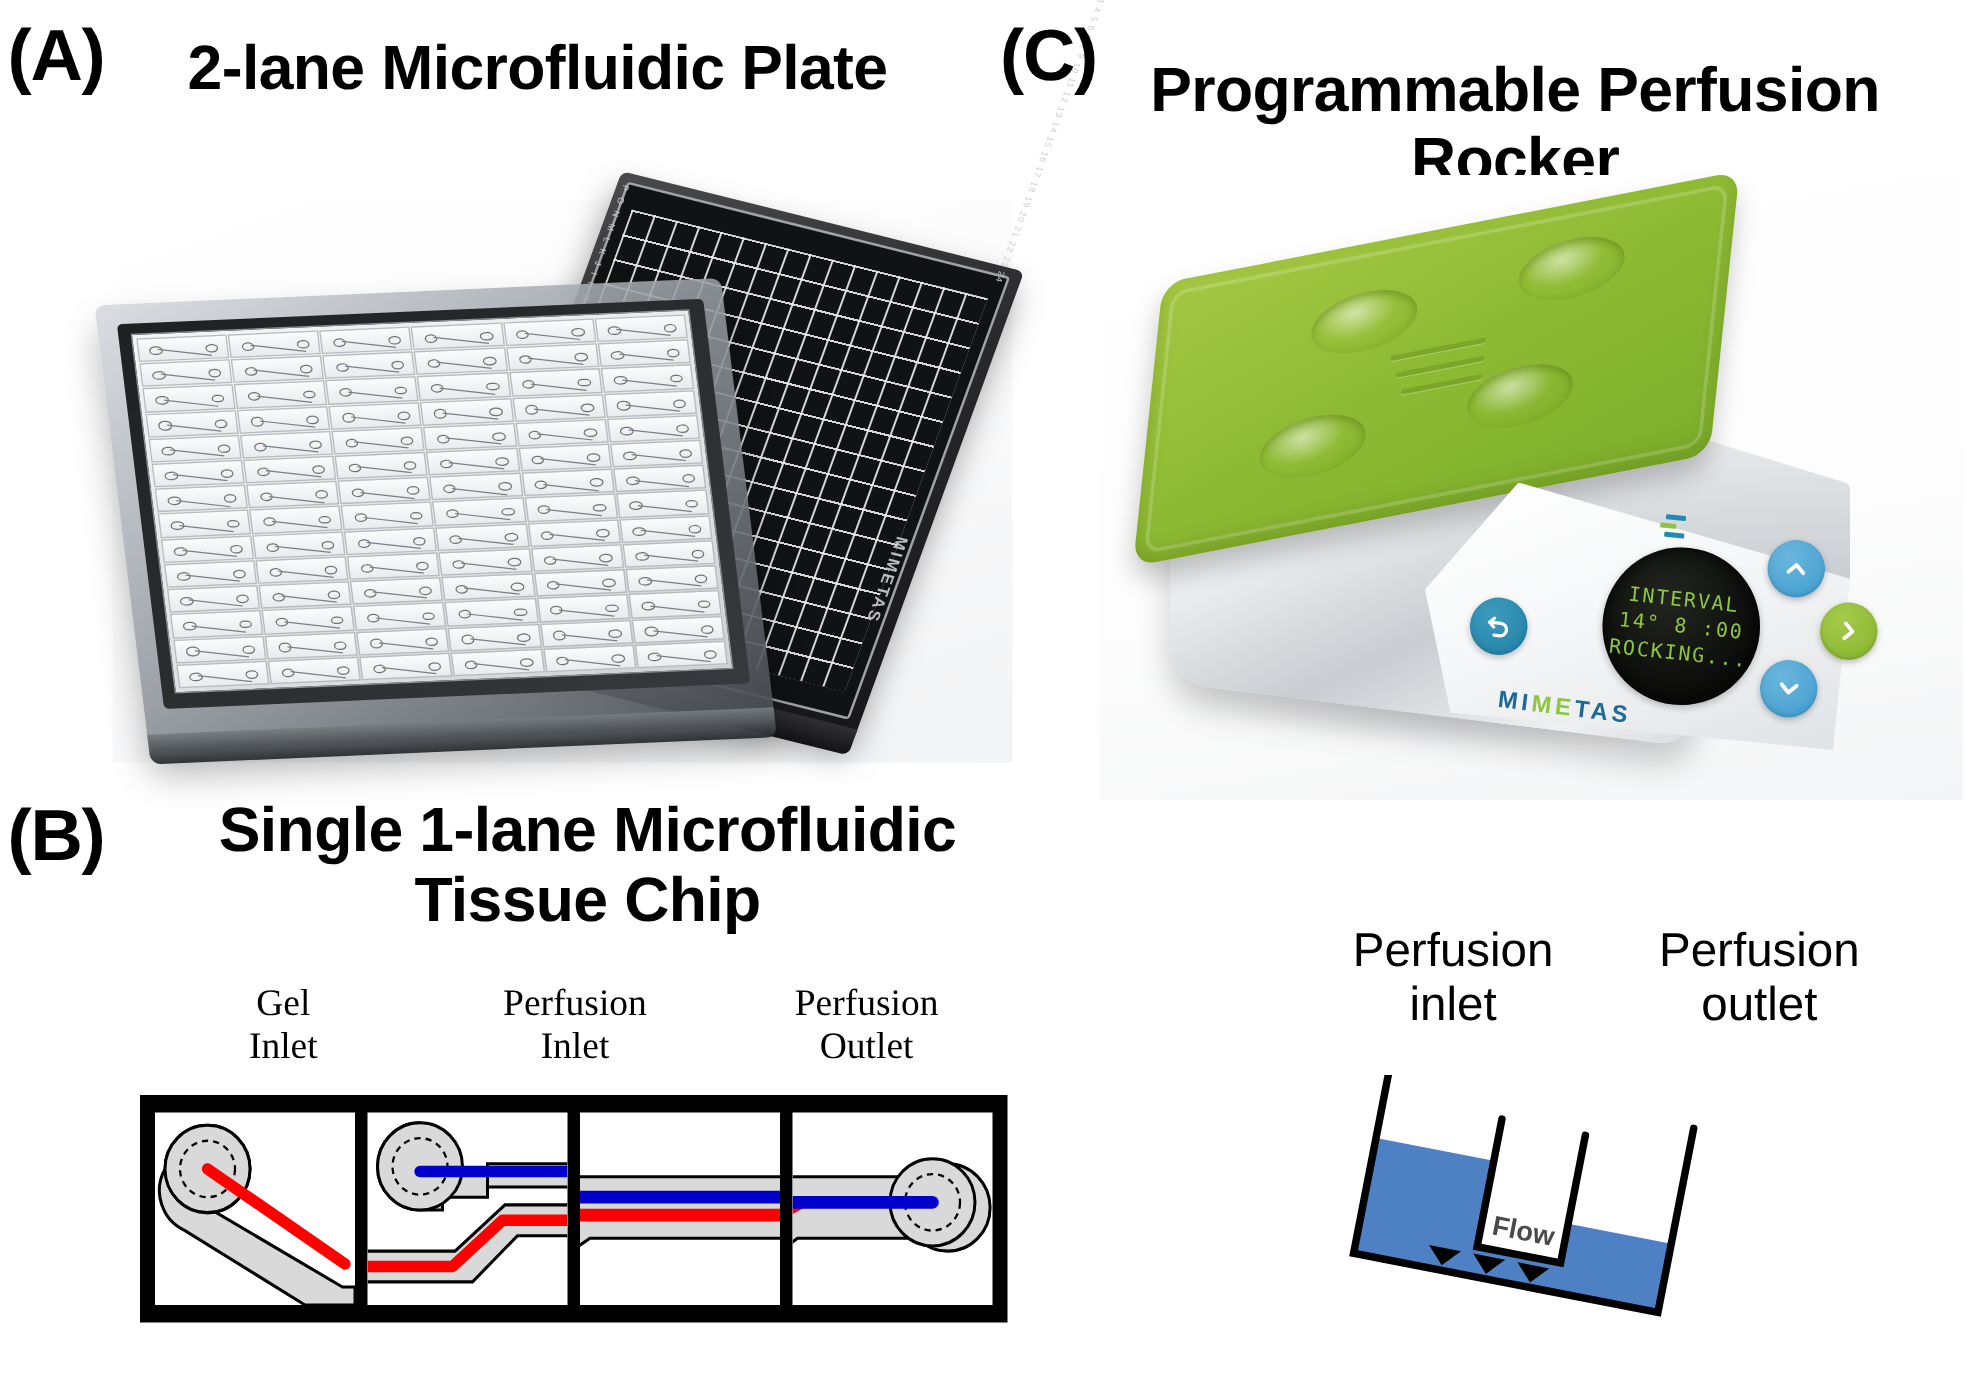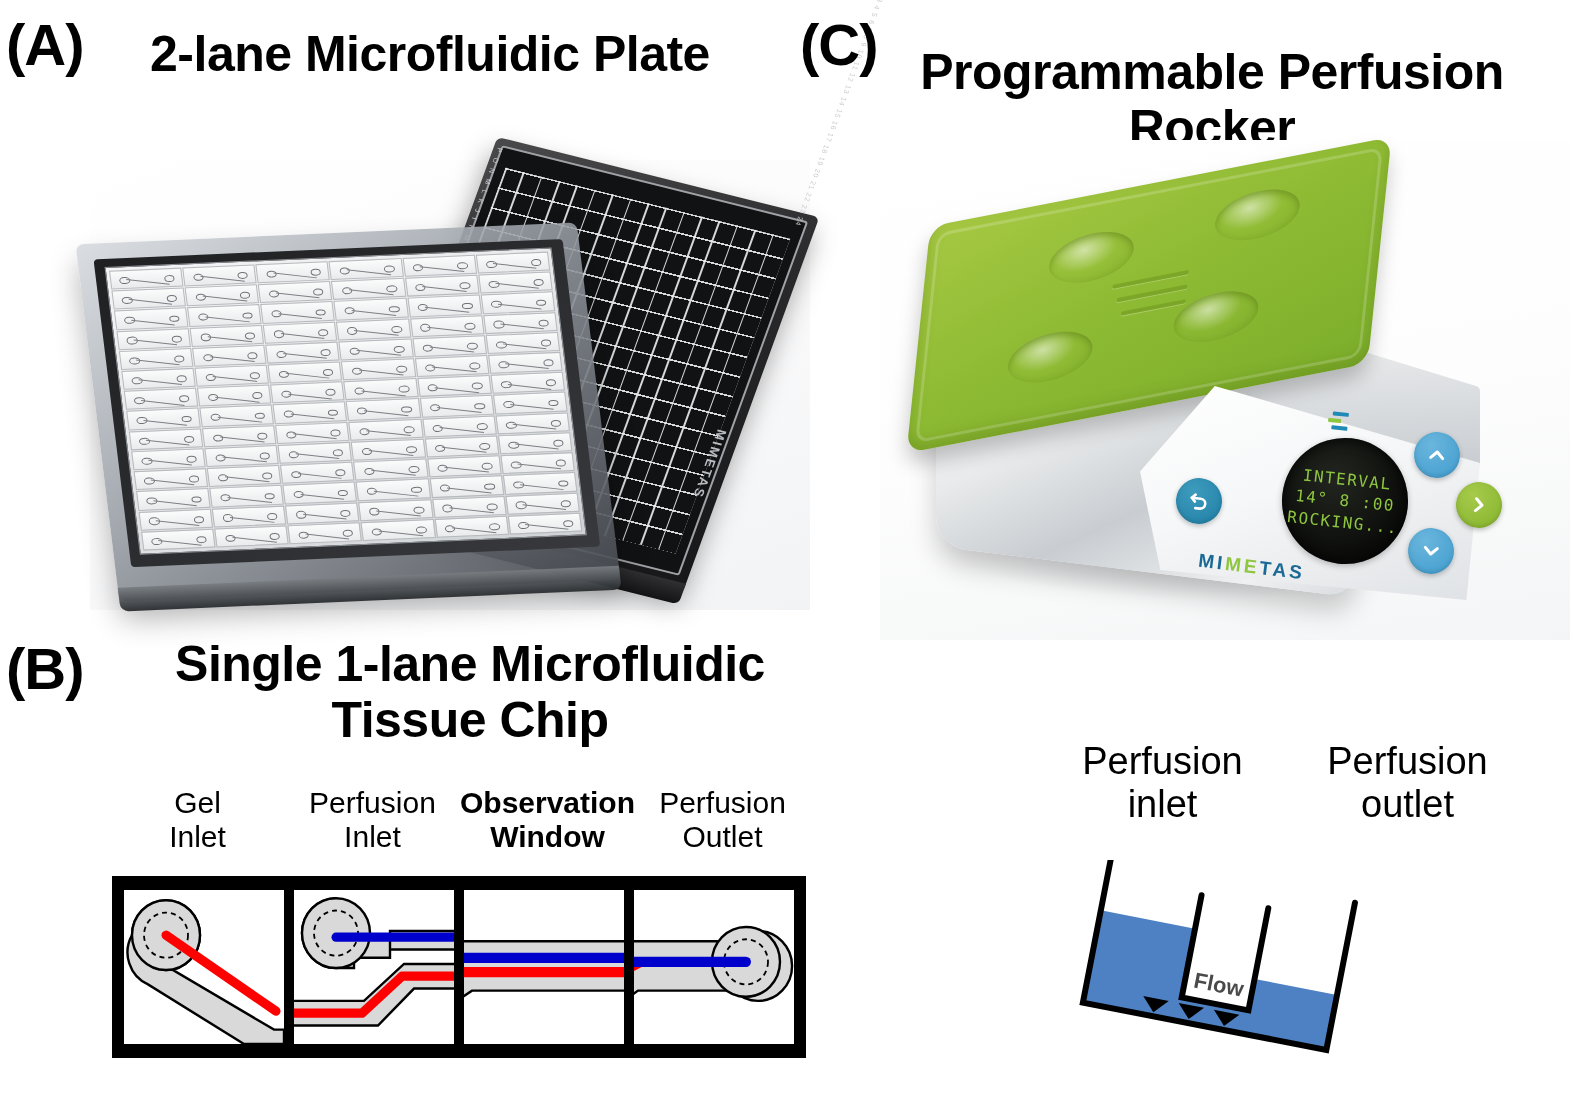--- a/index.html
+++ b/index.html
@@ -59,21 +59,21 @@
      transform:rotate(9deg);transform-origin:0 50%;}
   .cp-cell i{position:absolute;right:10%;top:36%;width:12%;height:28%;border:1.1px solid #6f7377;border-radius:50%;}
   .cp-base{position:absolute;left:0;right:0;bottom:-10px;height:24px;border-radius:0 0 8px 8px;
      background:linear-gradient(180deg,rgba(120,125,130,.92),rgba(40,43,46,.94));}
 
   
   #panelB-letter{left:6px;top:640px;}
   #panelB-title{left:110px;top:636px;width:720px;}
 
   #chip-labels{position:absolute;left:110px;top:786px;width:700px;display:flex;}
-  #chip-labels .clab{flex:1;text-align:center;font-size:30px;line-height:1.12;}
+  #chip-labels .clab{flex:1;text-align:center;font-size:30px;line-height:1.12;font-family:Liberation Serif, serif;}
   #chip-labels .clab.bold{font-weight:bold;}
 
   #chip-diagram{position:absolute;left:112px;top:876px;width:694px;height:182px;
      background:#000;padding:14px 12px;box-sizing:border-box;
      display:flex;gap:10px;}
   .chip-cell{flex:1;background:#fff;position:relative;overflow:hidden;}
   .chip-cell svg{position:absolute;left:0;top:0;width:100%;height:100%;display:block;}
 
   
   #panelC-letter{left:800px;top:16px;}
@@ -430,24 +430,20 @@
 
 <div id="chip-labels">
   <div class="clab">
     <div>Gel</div>
     <div>Inlet</div>
   </div>
   <div class="clab">
     <div>Perfusion</div>
     <div>Inlet</div>
   </div>
-  <div class="clab bold">
-    <div>Observation</div>
-    <div>Window</div>
-  </div>
   <div class="clab">
     <div>Perfusion</div>
     <div>Outlet</div>
   </div>
 </div>
 
 <div id="chip-diagram">
 
   <div class="chip-cell">
     <svg viewBox="0 0 160 150" preserveAspectRatio="none">

